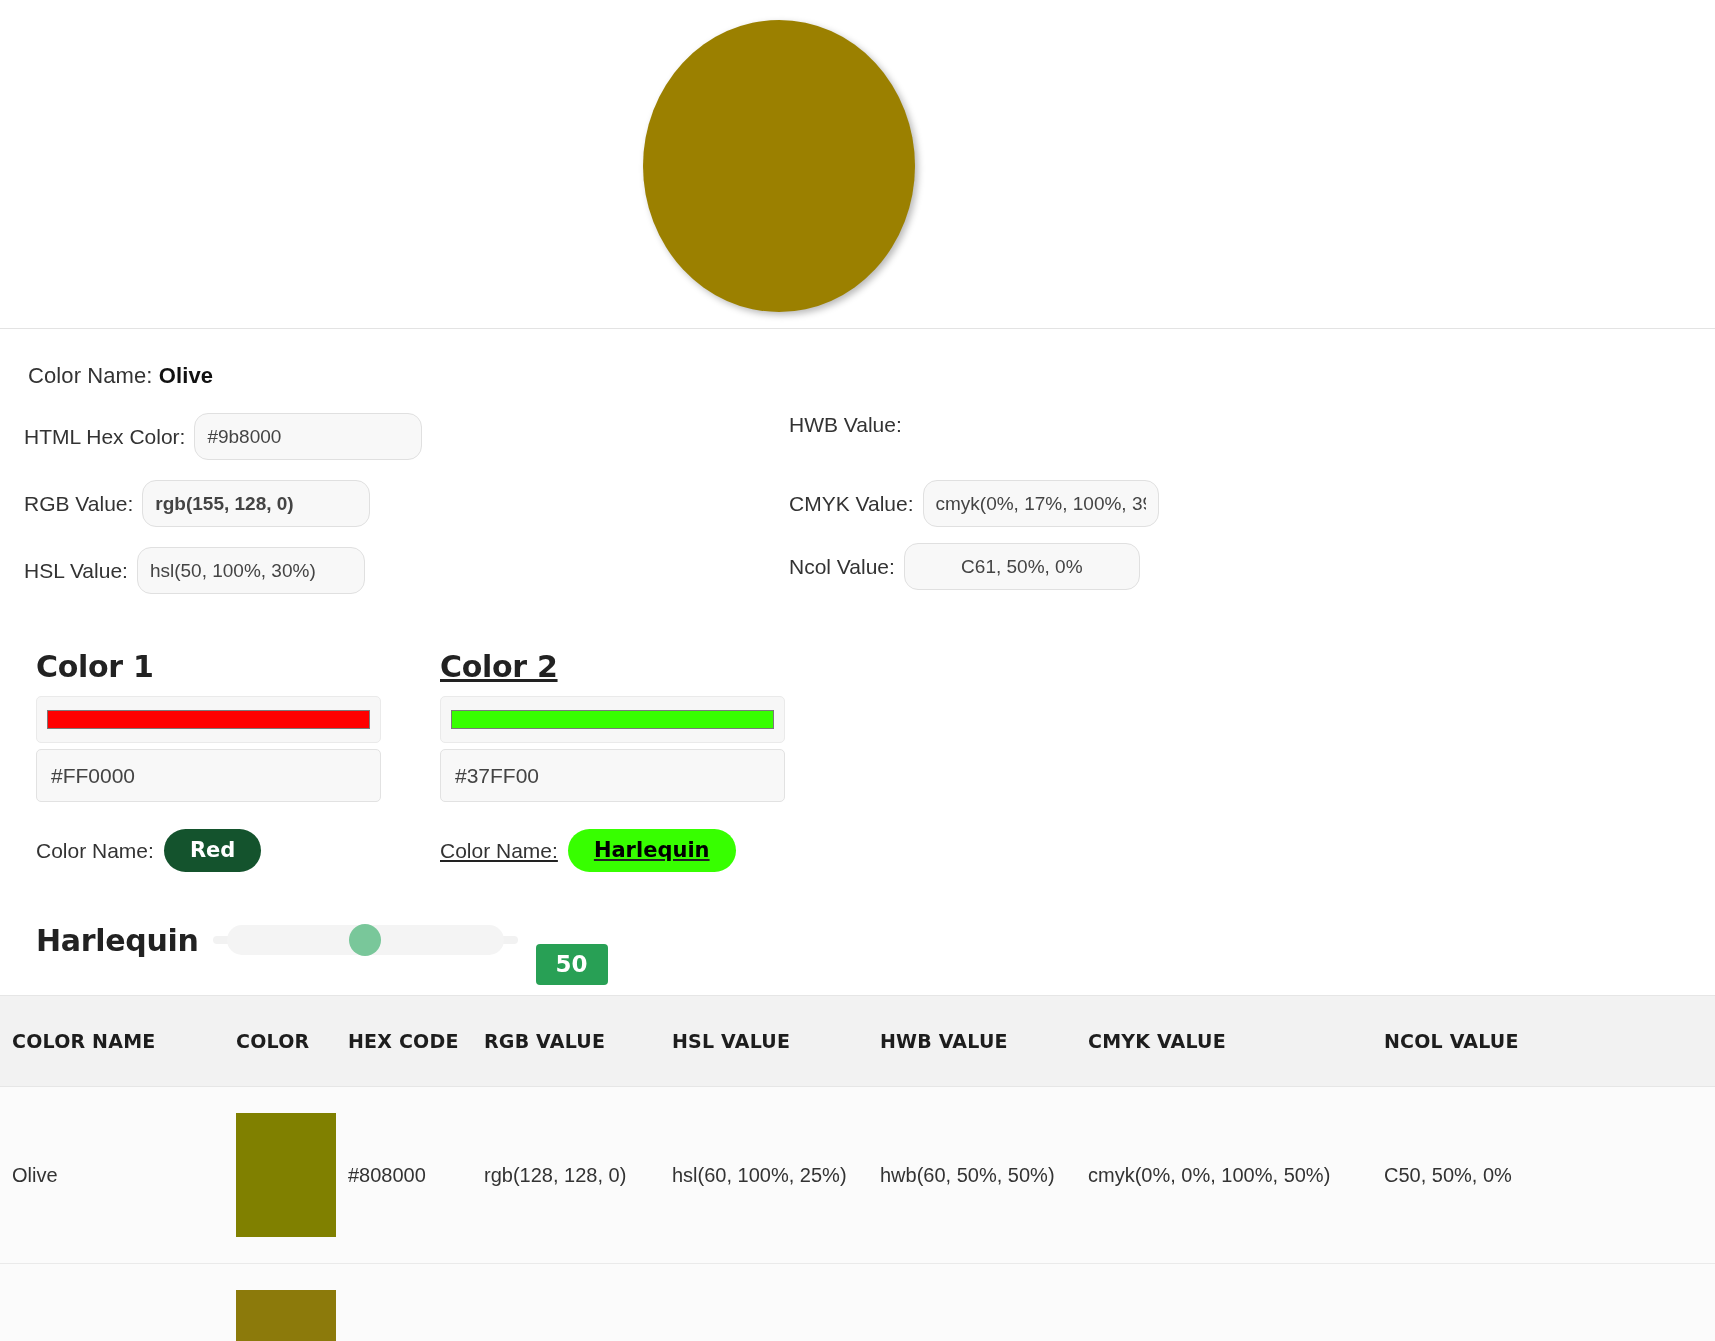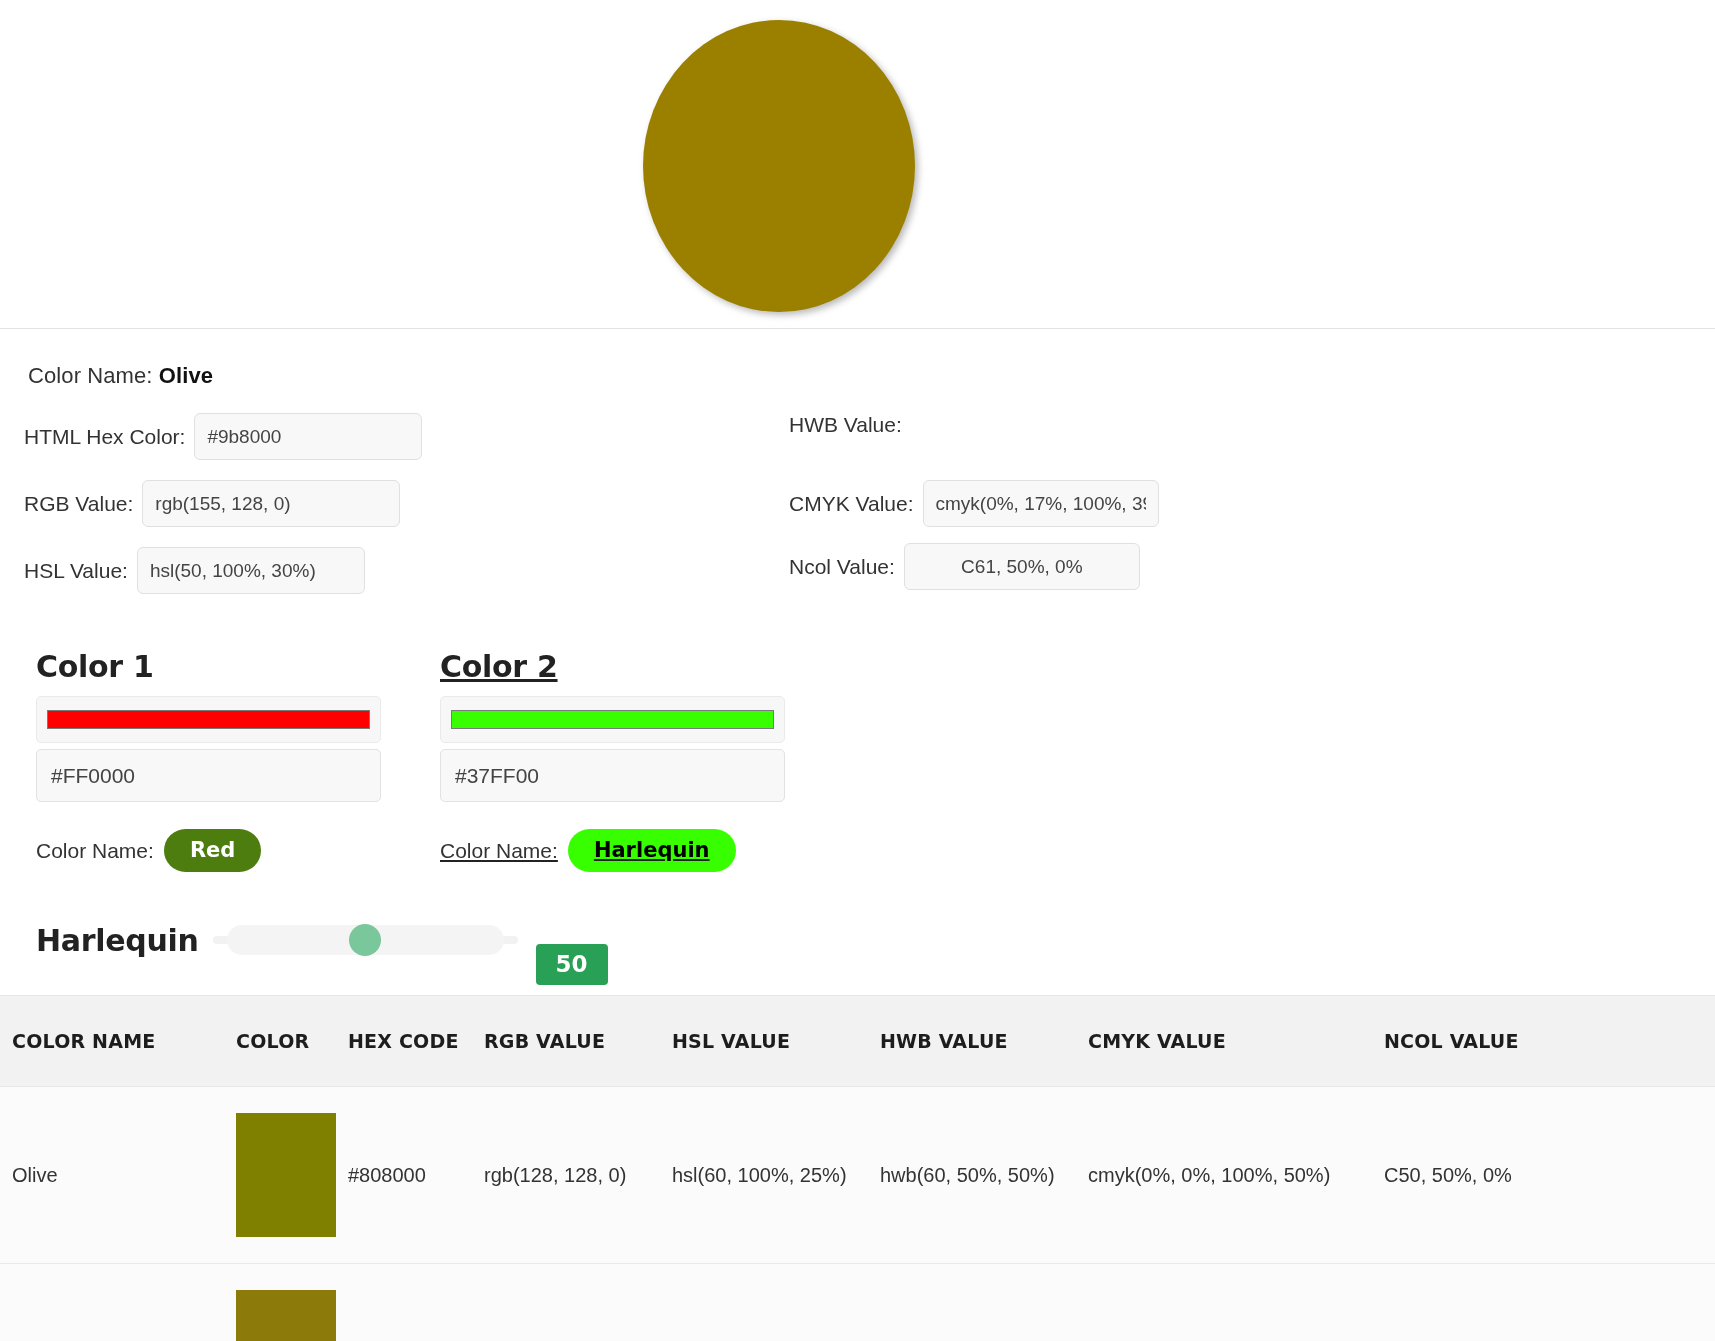--- a/index.html
+++ b/index.html
@@ -62,36 +62,36 @@
     font-size: 21px;
     color: #333;
     margin-right: 9px;
   }
   .val-input {
     font-family: "Liberation Sans", sans-serif;
     font-size: 19px;
     color: #444;
     background: #f8f8f8;
     border: 1px solid #e0e0e0;
-    border-radius: 6px;
+    border-radius: 14px;
     padding: 9px 12px;
     outline: none;
     height: 47px;
   }
 
   
   #row-hex  { left: 24px;  top: 0px;  }
   #row-rgb  { left: 24px;  top: 67px; }
   #row-hsl  { left: 24px;  top: 134px;}
   #row-hwb  { left: 789px; top: 0px;  }
   #row-cmyk { left: 789px; top: 67px; }
   #row-ncol { left: 789px; top: 130px;}
 
   #inp-hex  { width: 228px; }
-  #inp-rgb  { width: 258px; }
+  #inp-rgb  { width: 228px; font-weight: bold; }
   #inp-hsl  { width: 228px; }
   #inp-hwb  { width: 236px; }
   #inp-cmyk { width: 236px; }
   #inp-ncol { width: 236px; text-align: center; }
 
   
   .pickers {
     position: relative;
     margin-top: 46px;
     height: 250px;
@@ -314,21 +314,21 @@
 <div class="pickers">
 
   <div class="picker" id="picker-1">
     <div class="picker-title">Color 1</div>
     <div class="swatch-box">
       <div class="swatch-bar" id="swatch-1" style="background: rgb(255, 0, 0);"></div>
     </div>
     <input class="hex-input" id="hex-1" value="#FF0000" style="">
     <div class="cname-row">
       <span class="cname-label">Color Name:</span>
-      <span class="cname-badge" id="badge-1" style="background: #4d7c0f; color: rgb(255, 255, 255);">Red</span>
+      <span class="cname-badge" id="badge-1" style="background: #14532d; color: rgb(255, 255, 255);">Red</span>
     </div>
   </div>
 
   <div class="picker" id="picker-2">
     <div class="picker-title">Color 2</div>
     <div class="swatch-box">
       <div class="swatch-bar" id="swatch-2" style="background: rgb(55, 255, 0);"></div>
     </div>
     <input class="hex-input" id="hex-2" value="#37FF00" style="">
     <div class="cname-row">

